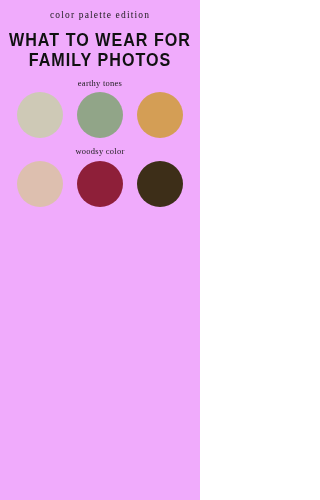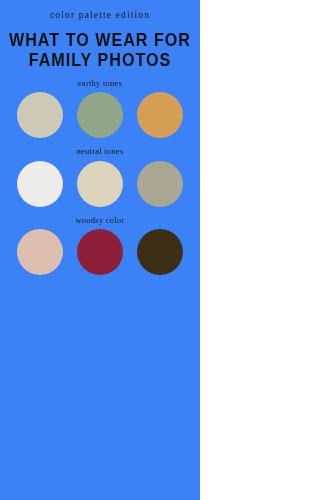--- a/index.html
+++ b/index.html
@@ -10,21 +10,21 @@
     width: 200px;
     height: 500px;
     background: #ffffff;
     font-family: "Liberation Sans", sans-serif;
     overflow: hidden;
   }
 
   .pin {
     width: 200px;
     height: 500px;
-    background: #3b82f6;
+    background: #f0abfc;
     box-sizing: border-box;
     display: flex;
     flex-direction: column;
     align-items: center;
   }
 
   
   .header {
     width: 100%;
     text-align: center;
@@ -112,28 +112,20 @@
   <div class="rows" id="palette-rows">
       <div class="row">
         <div class="row-label">earthy tones</div>
         <div class="swatches">
           <div class="swatch" style="background: rgb(206, 201, 182);"></div>
           <div class="swatch" style="background: rgb(145, 165, 136);"></div>
           <div class="swatch" style="background: rgb(212, 158, 85);"></div>
         </div>
       </div>
       <div class="row">
-        <div class="row-label">neutral tones</div>
-        <div class="swatches">
-          <div class="swatch" style="background: rgb(238, 236, 232);"></div>
-          <div class="swatch" style="background: rgb(221, 210, 188);"></div>
-          <div class="swatch" style="background: rgb(172, 167, 149);"></div>
-        </div>
-      </div>
-      <div class="row">
         <div class="row-label">woodsy color</div>
         <div class="swatches">
           <div class="swatch" style="background: rgb(221, 191, 175);"></div>
           <div class="swatch" style="background: rgb(142, 31, 57);"></div>
           <div class="swatch" style="background: rgb(61, 46, 24);"></div>
         </div>
       </div>
     </div>
 
 </div>

